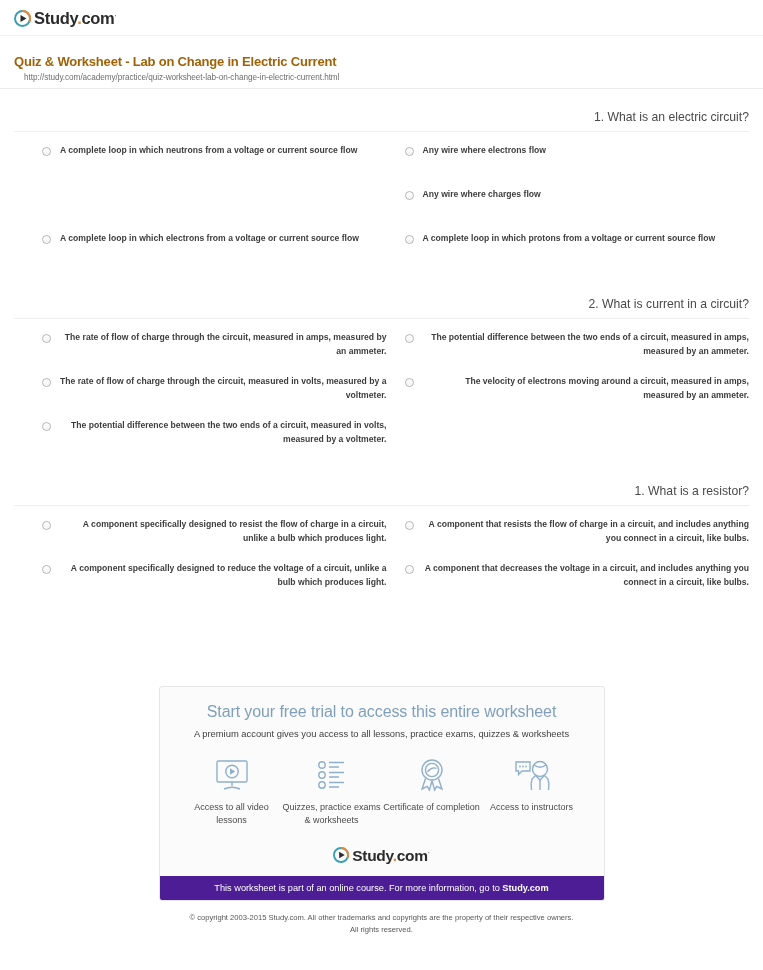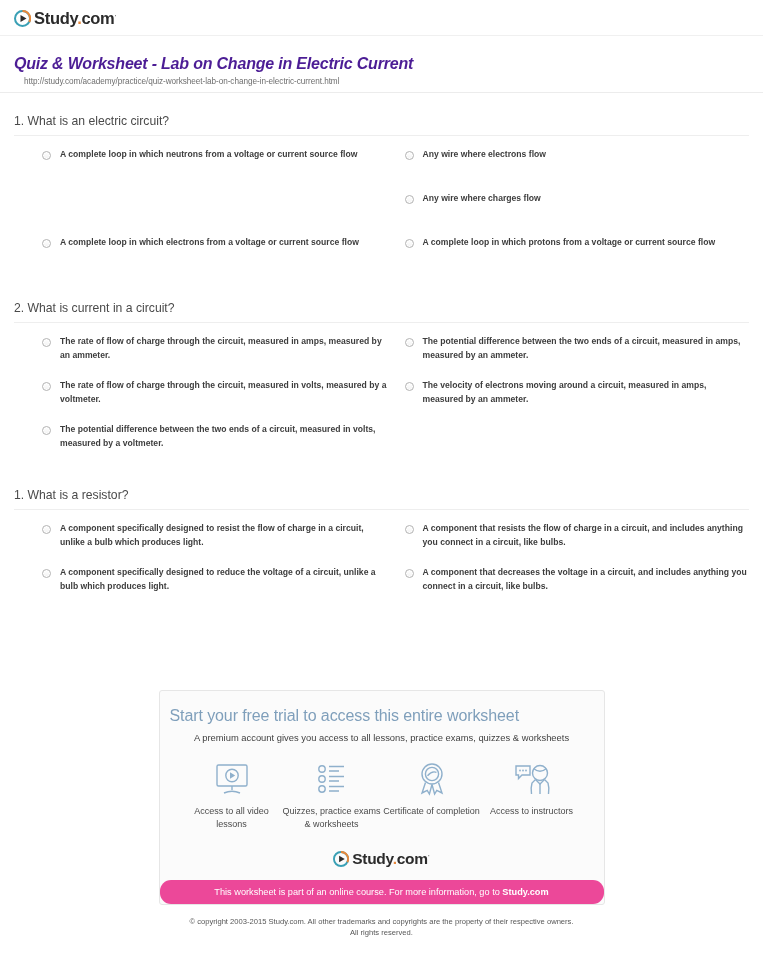--- a/index.html
+++ b/index.html
@@ -34,39 +34,38 @@
   }
   .logo-text .dot { color: #e8883a; }
   .logo-tm { font-size: 7px; color: #888; vertical-align: super; }
 
   
   .title-block {
     padding: 18px 14px 6px 14px;
     border-bottom: 1px solid #ececec;
   }
   .doc-title {
-    font-size: 16px;
+    font-size: 13px;
     font-weight: bold;
-    color: #4c1d95;
+    color: #a16207;
     letter-spacing: -0.2px;
     line-height: 1.25;
-    font-style: italic;
   }
   .doc-url {
     margin-top: 3px;
     font-size: 8.2px;
     color: #6e6e6e;
     letter-spacing: -0.05px;
     padding-left: 10px;
   }
 
   
   .questions { padding: 0 14px; }
 
-  .question-block { padding-top: 21px; }
+  .question-block { padding-top: 21px; text-align: right; }
 
   .question-title {
     font-size: 12.2px;
     color: #4a4a4a;
     padding-bottom: 7px;
     border-bottom: 1px solid #eeeeee;
     font-weight: normal;
   }
 
   .options-grid {
@@ -112,20 +111,21 @@
     margin-top: 36px;
   }
   .promo-card {
     width: 446px;
     background: #fbfbfb;
     border: 1px solid #e6e6e6;
     border-radius: 3px;
     overflow: hidden;
   }
   .promo-headline {
+    text-align: center;
     font-size: 16px;
     color: #7f9fbb;
     padding: 16px 10px 0 10px;
     font-weight: normal;
     letter-spacing: -0.1px;
   }
   .promo-sub {
     text-align: center;
     font-size: 9.4px;
     color: #3f3f3f;
@@ -156,26 +156,25 @@
     display: flex;
     align-items: center;
     justify-content: center;
     gap: 3px;
     padding: 16px 0 13px 0;
   }
   .promo-logo .logo-text { font-size: 15.5px; }
   .promo-logo .logo-mark { width: 16px; height: 16px; }
 
   .promo-banner {
-    background: #ec4899;
+    background: #4c1d95;
     color: #ffffff;
     text-align: center;
     font-size: 9.2px;
     padding: 7px 10px;
-    border-radius: 11px;
   }
   .promo-banner b { font-weight: bold; }
 
   
   .footer {
     text-align: center;
     font-size: 7.6px;
     color: #575757;
     line-height: 1.5;
     padding: 11px 40px 0 40px;

